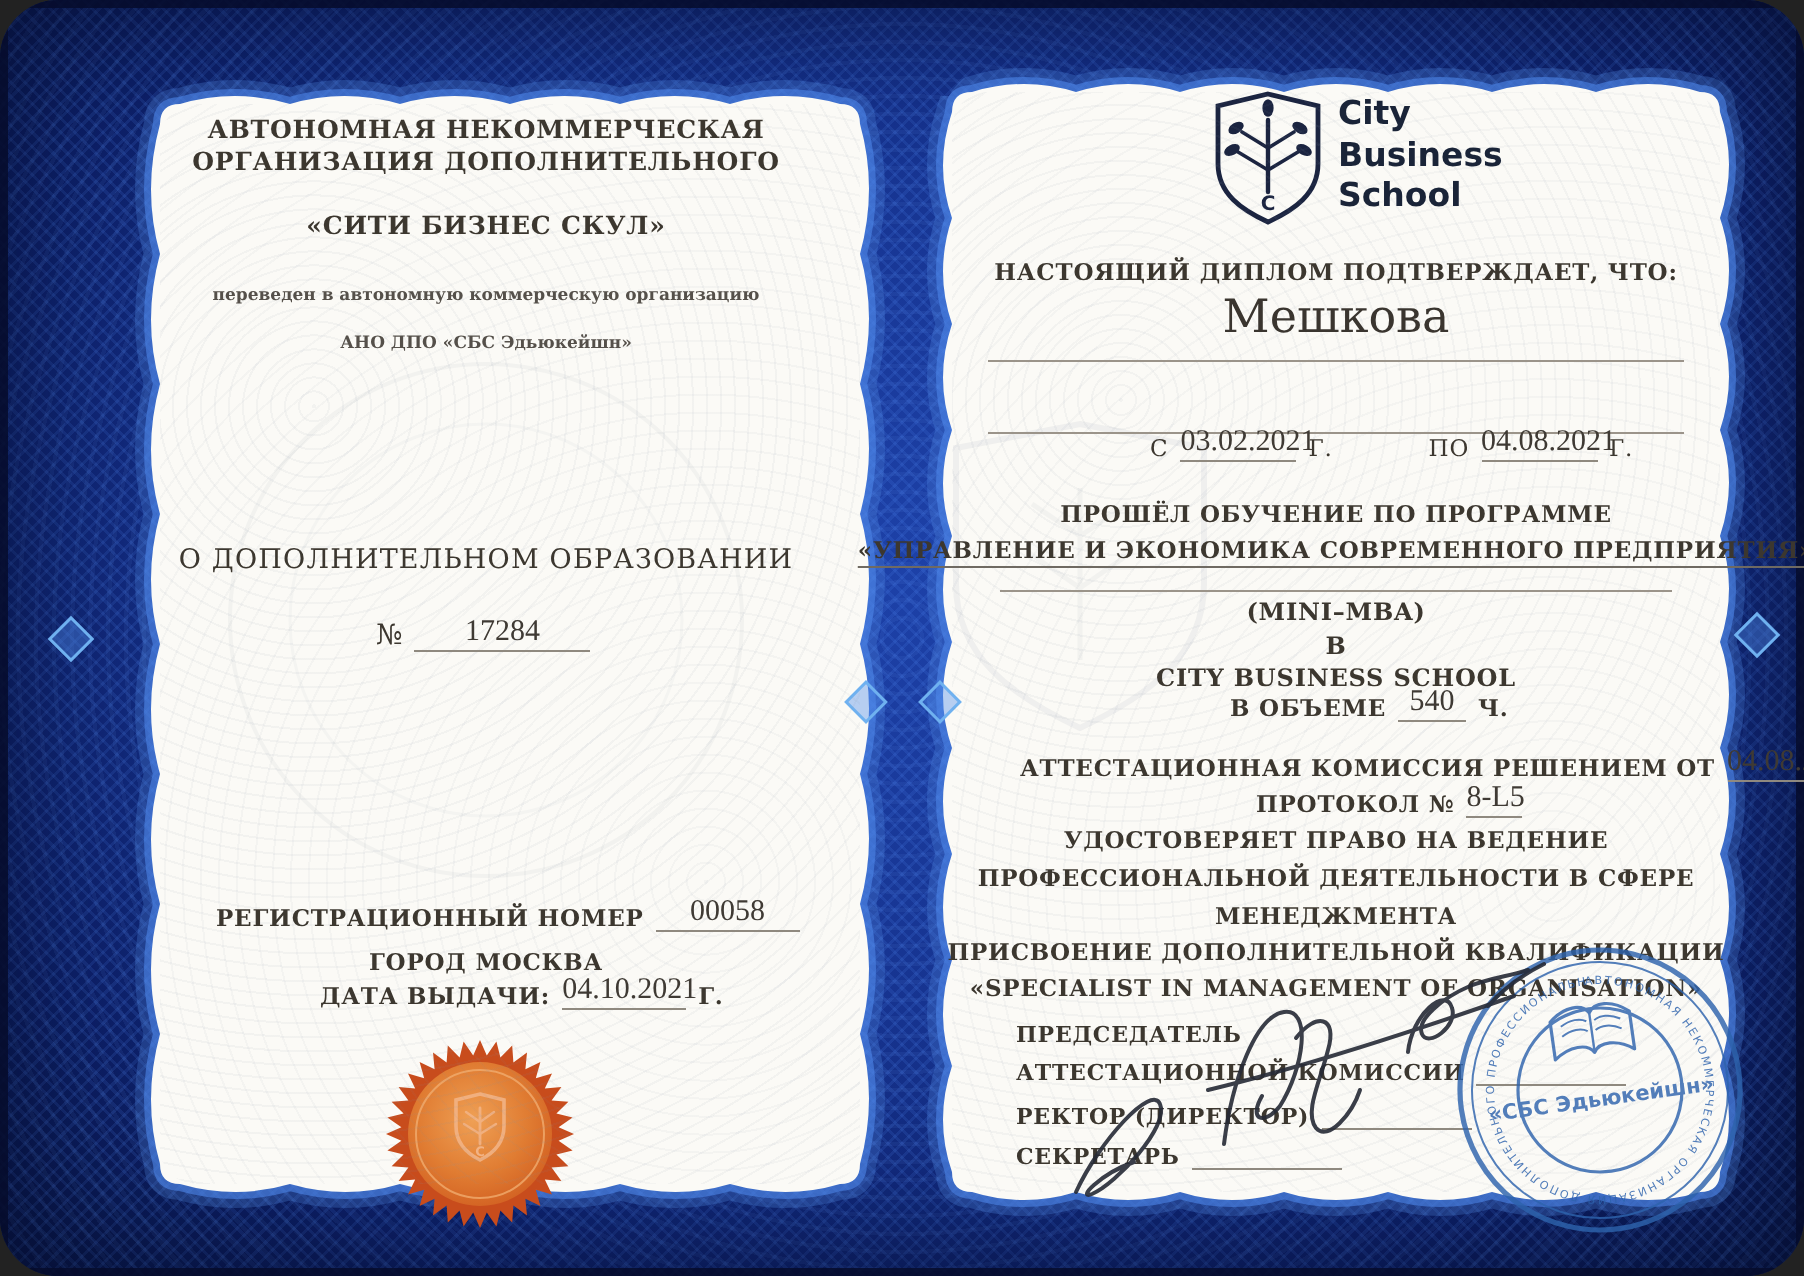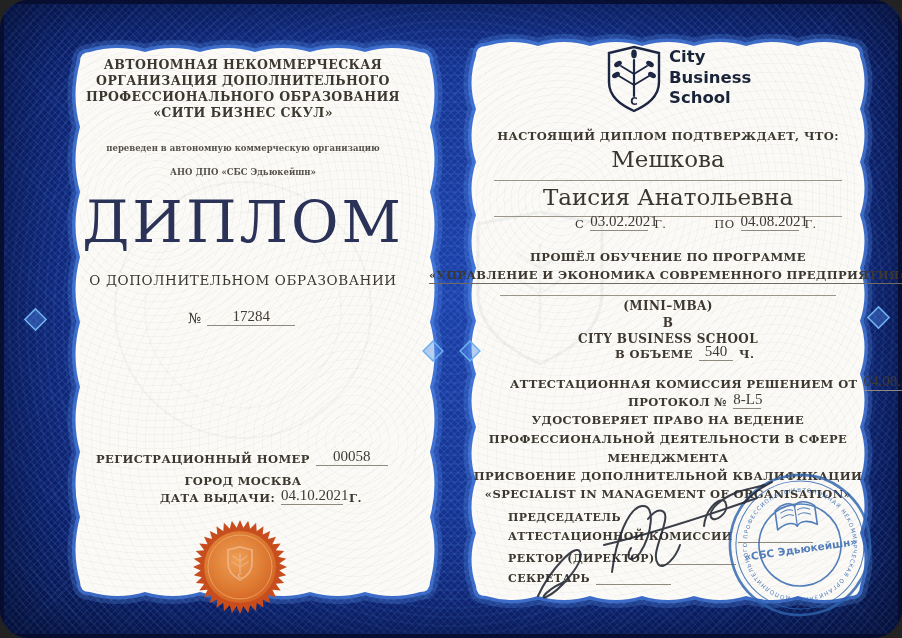--- a/index.html
+++ b/index.html
@@ -103,55 +103,52 @@
       </g>
       <text x="240" y="578" text-anchor="middle" font-family="DejaVu Sans, sans-serif" font-size="6.5" font-weight="bold" fill="#f2b385">С</text>
     </g>
   </svg>
 
   <div class="texture" style="left:80px; top:52px; width:350px; height:540px;"></div>
   <div class="texture" style="left:476px; top:46px; width:384px; height:550px;"></div>
 
   <div class="txt c caps" style="left:243px; top:57px;  font-size:12.5px;">АВТОНОМНАЯ НЕКОММЕРЧЕСКАЯ</div>
   <div class="txt c caps" style="left:243px; top:73px;  font-size:12.5px;">ОРГАНИЗАЦИЯ ДОПОЛНИТЕЛЬНОГО</div>
-  <div class="txt c caps" style="left:243px; top:89px;  font-size:12.5px;">ПРОФЕССИОНАЛЬНОГО ОБРАЗОВАНИЯ</div>
   <div class="txt c caps" style="left:243px; top:105px; font-size:12.5px;">«СИТИ БИЗНЕС СКУЛ»</div>
 
   <div class="txt c" style="left:243px; top:143px; font-size:8.5px; font-weight:700; color:#55504a;">переведен в автономную коммерческую организацию</div>
   <div class="txt c" style="left:243px; top:167px; font-size:8.5px; font-weight:700; color:#55504a;">АНО ДПО «СБС Эдьюкейшн»</div>
 
-  <div class="txt c" style="left:243px; top:188px; font-size:58px; color:#2a3258; letter-spacing:3px;">ДИПЛОМ</div>
   <div class="txt c caps" style="left:243px; top:272px; font-size:13.5px; font-weight:400; letter-spacing:.6px;">О ДОПОЛНИТЕЛЬНОМ ОБРАЗОВАНИИ</div>
 
   <div class="txt row" style="left:188px; top:310px;">
     <span style="font-size:14px;">№</span>
     <span class="fill" style="width:88px;"><span>17284</span></span>
   </div>
 
-  <div class="txt row" style="left:96px; top:452px;">
+  <div class="txt row" style="left:108px; top:452px;">
     <span class="caps" style="font-size:11.5px; font-weight:700;">РЕГИСТРАЦИОННЫЙ НОМЕР</span>
     <span class="fill" style="width:72px;"><span>00058</span></span>
   </div>
   <div class="txt c caps" style="left:243px; top:474px; font-size:11.5px;">ГОРОД МОСКВА</div>
   <div class="txt row" style="left:160px; top:491px;">
     <span class="caps" style="font-size:11.5px;">ДАТА ВЫДАЧИ:</span>
     <span class="fill" style="width:62px;"><span>04.10.2021</span></span>
     <span class="caps" style="font-size:11.5px;">Г.</span>
   </div>
 
   <div class="txt" style="left:669px; top:47px; font-family:'DejaVu Sans','Liberation Sans',sans-serif; font-weight:700; font-size:16.5px; line-height:20.5px; color:#1a2438;">
     <div>City</div>
     <div>Business</div>
     <div>School</div>
   </div>
 
   <div class="txt c caps" style="left:668px; top:129px; font-size:11.5px;">НАСТОЯЩИЙ ДИПЛОМ ПОДТВЕРЖДАЕТ, ЧТО:</div>
   <div class="txt c" style="left:668px; top:146px; font-size:23px; color:#3a352f;">Мешкова</div>
   <div class="hline" style="left:494px; top:180px; width:348px;"></div>
-  <div class="txt c" style="left:668px; top:184px; font-size:23px; color:#3a352f;">Таисия Анатольевна</div>
   <div class="hline" style="left:494px; top:216px; width:348px;"></div>
 
   <div class="txt row" style="left:575px; top:217px;">
     <span class="caps" style="font-size:11.5px; font-weight:400;">С</span>
     <span class="fill" style="width:58px;"><span>03.02.2021</span></span>
     <span class="caps" style="font-size:11.5px; font-weight:400;">Г.</span>
     <span style="width:36px;"></span>
     <span class="caps" style="font-size:11.5px; font-weight:400;">ПО</span>
     <span class="fill" style="width:58px;"><span>04.08.2021</span></span>
     <span class="caps" style="font-size:11.5px; font-weight:400;">Г.</span>

